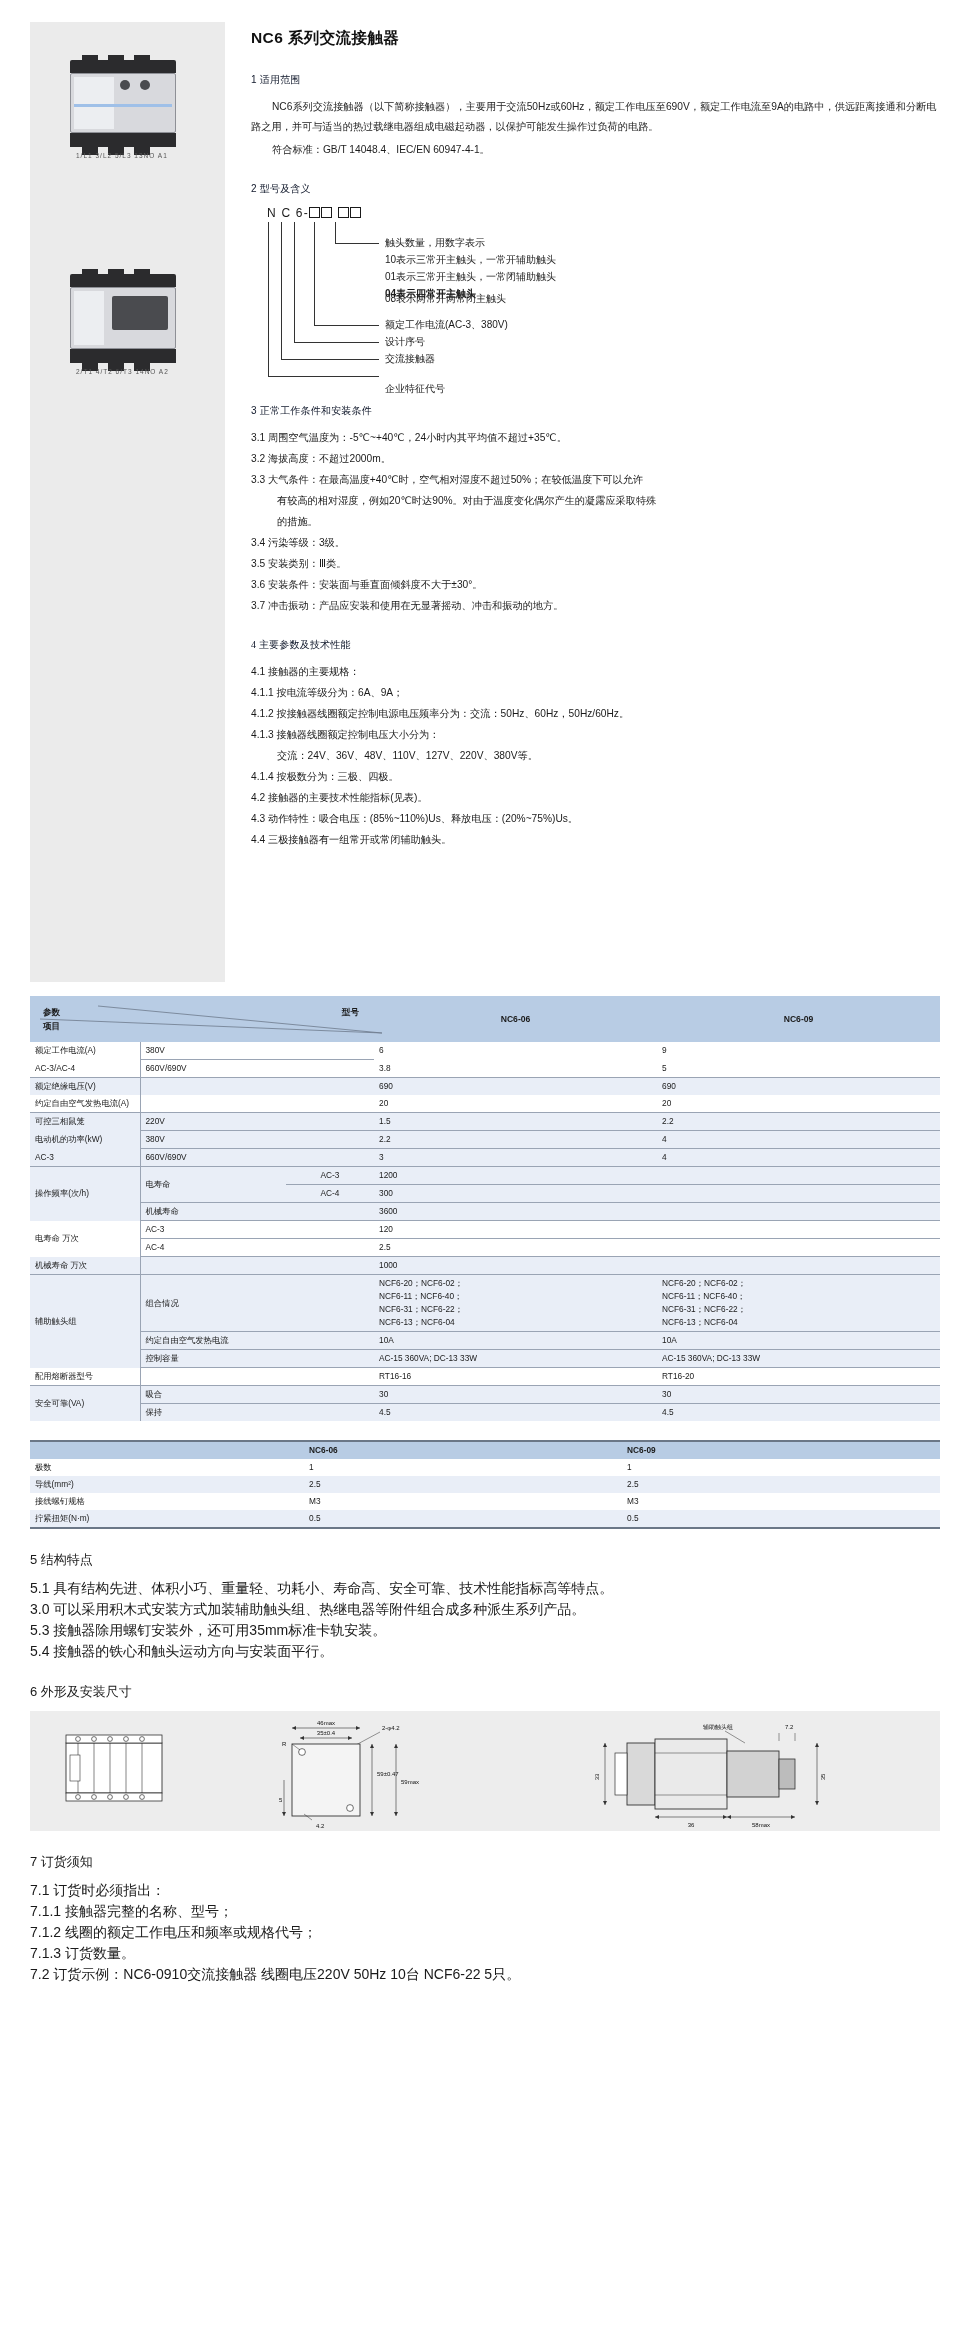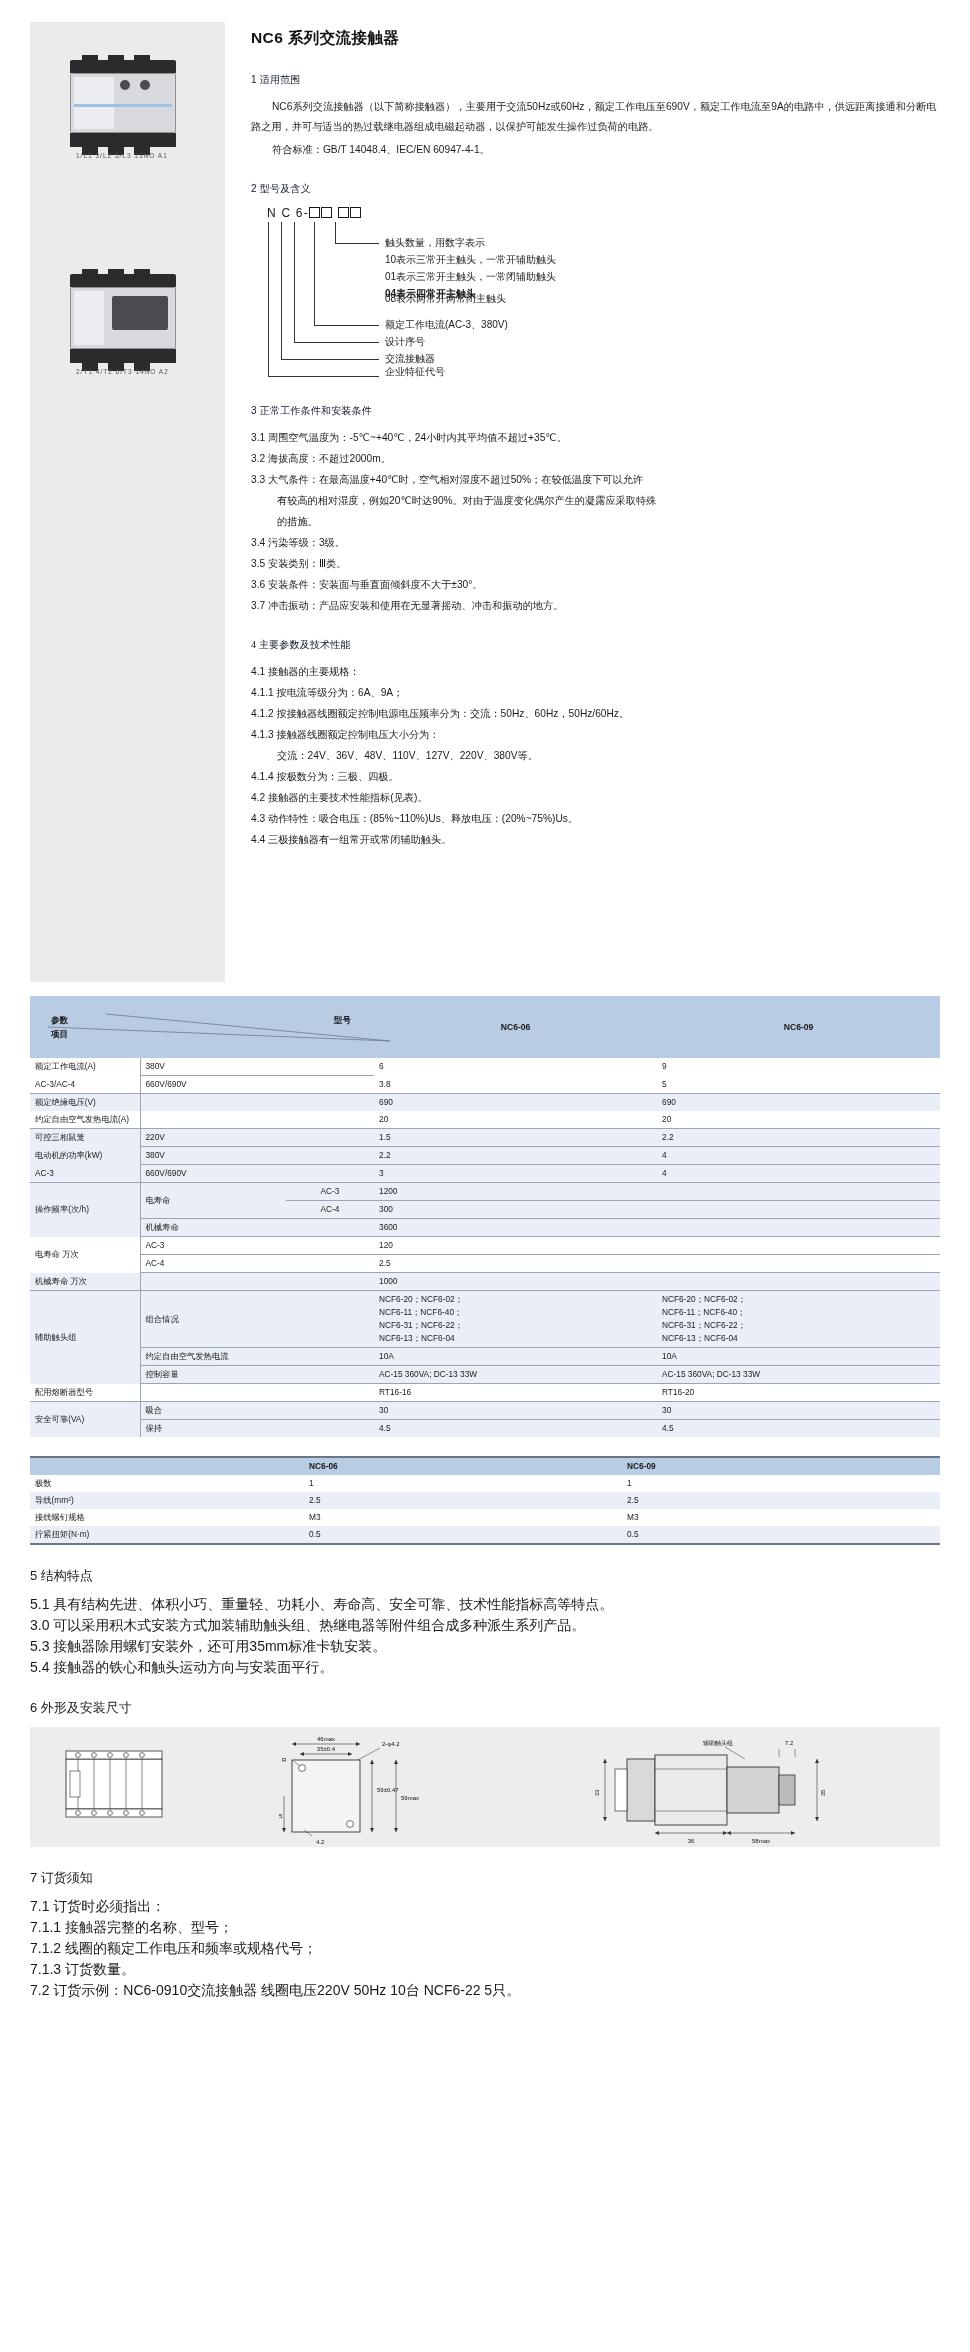--- a/index.html
+++ b/index.html
@@ -64,21 +64,21 @@
     font-size: 8.3px; color:#1a1a1a; table-layout: fixed;
   }
   table.spec th, table.spec td {
     padding: 2px 5px; vertical-align: middle; line-height: 13px;
     border: 0;
   }
   table.spec thead th {
     background:#b8cce4; font-weight:bold; text-align:center;
     height: 30px; font-size:8.6px;
   }
-  table.spec thead th.corner { background:#b8cce4; position:relative; text-align:right; padding:16px; }
+  table.spec thead th.corner { background:#b8cce4; position:relative; text-align:right; padding:8px; }
   .cornerbox { position:relative; width:100%; height:30px; }
   .cornerbox .p1 { position:absolute; left:5px; top:2px; font-weight:bold;}
   .cornerbox .p2 { position:absolute; right:7px; top:2px; font-weight:bold;}
   .cornerbox .p3 { position:absolute; left:5px; bottom:1px; font-weight:bold;}
   .cornerbox svg { position:absolute; left:0; top:0; }
 
   .rowA { background:#e9eef7; }
   .rowB { background:#ffffff; }
   .bt { border-top:1px solid #9aa4b4 !important; }
   .bb { border-bottom:1px solid #9aa4b4 !important; }
@@ -181,21 +181,21 @@
         <div class="vline" style="left:33px; top:16px; height:120px;"></div>
         <div class="hline" style="left:33px; top:136px; width:85px;"></div>
         <div class="mlabel" style="left:124px; top:129px;">设计序号</div>
 
         <div class="vline" style="left:20px; top:16px; height:137px;"></div>
         <div class="hline" style="left:20px; top:153px; width:98px;"></div>
         <div class="mlabel" style="left:124px; top:146px;">交流接触器</div>
 
         <div class="vline" style="left:7px; top:16px; height:154px;"></div>
         <div class="hline" style="left:7px; top:170px; width:111px;"></div>
-        <div class="mlabel" style="left:124px; top:159px;">企业特征代号</div>
+        <div class="mlabel" style="left:124px; top:176px;">企业特征代号</div>
       </div>
 
       <h2 class="sec" style="margin-top:26px;">3 正常工作条件和安装条件</h2>
       <p class="item">3.1 周围空气温度为：-5℃~+40℃，24小时内其平均值不超过+35℃。</p>
       <p class="item">3.2 海拔高度：不超过2000m。</p>
       <p class="item">3.3 大气条件：在最高温度+40℃时，空气相对湿度不超过50%；在较低温度下可以允许</p>
       <p class="item ind2">有较高的相对湿度，例如20℃时达90%。对由于温度变化偶尔产生的凝露应采取特殊</p>
       <p class="item ind2">的措施。</p>
       <p class="item">3.4 污染等级：3级。</p>
       <p class="item">3.5 安装类别：Ⅲ类。</p>

